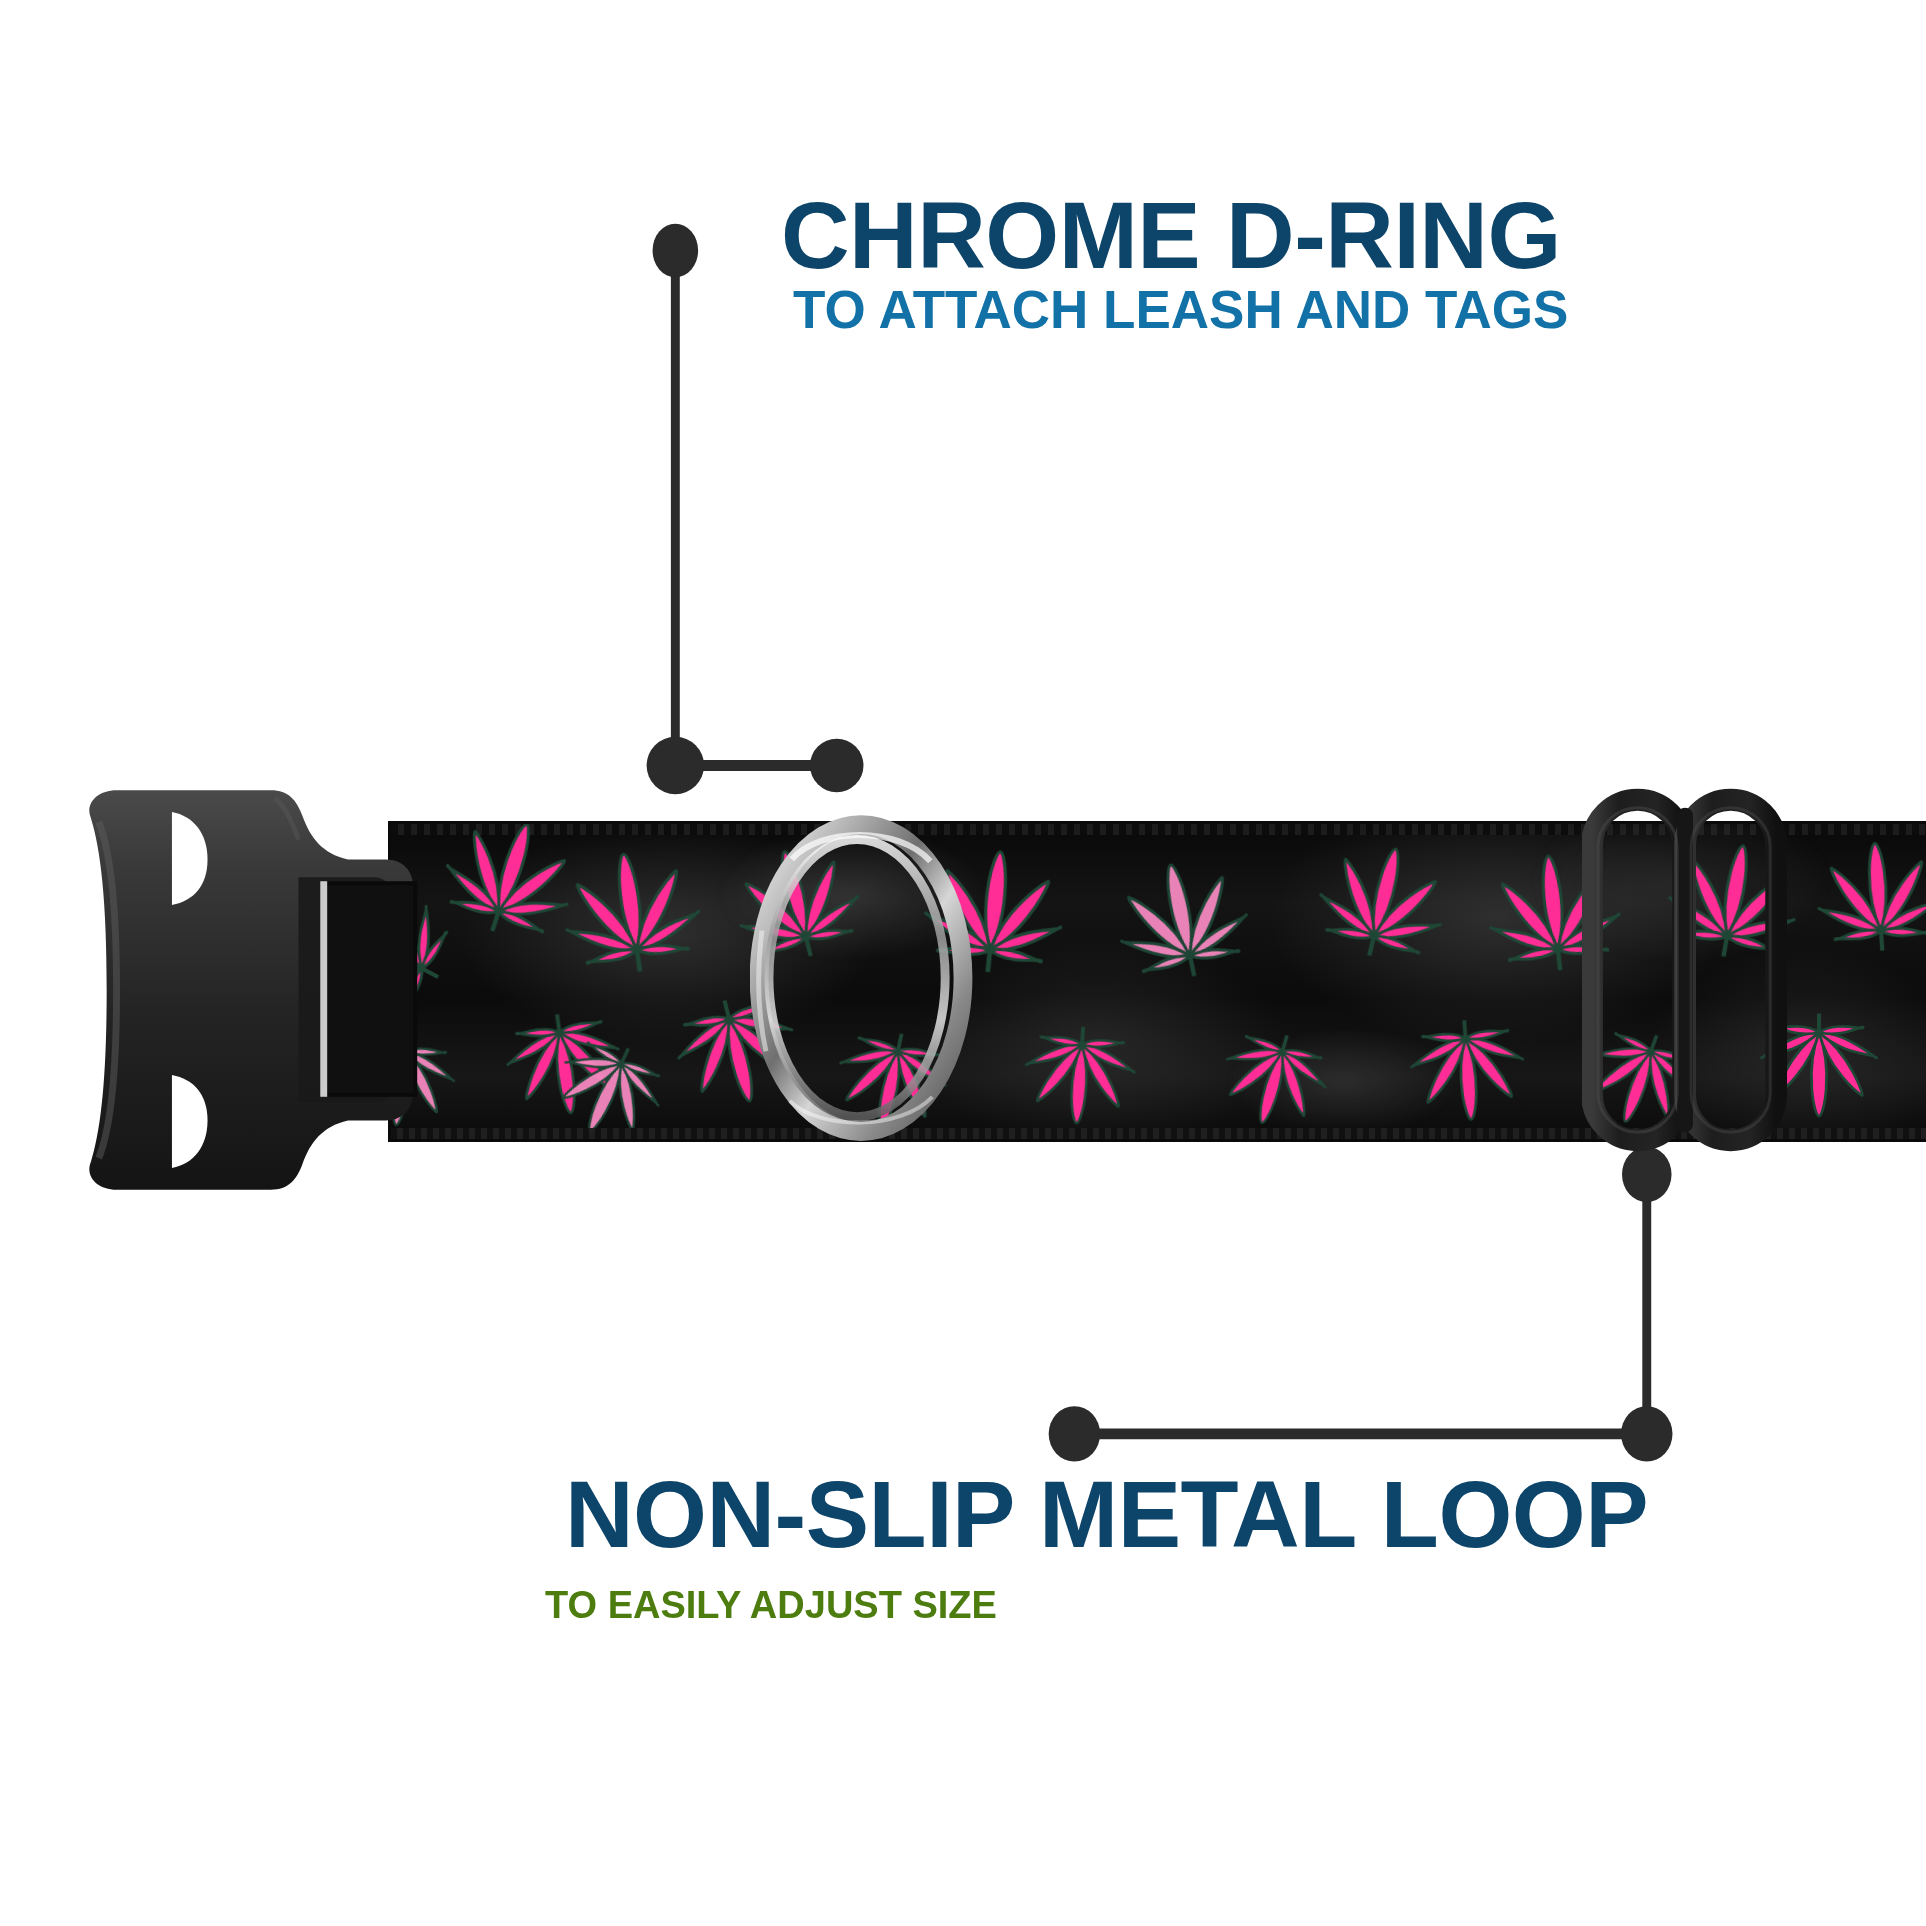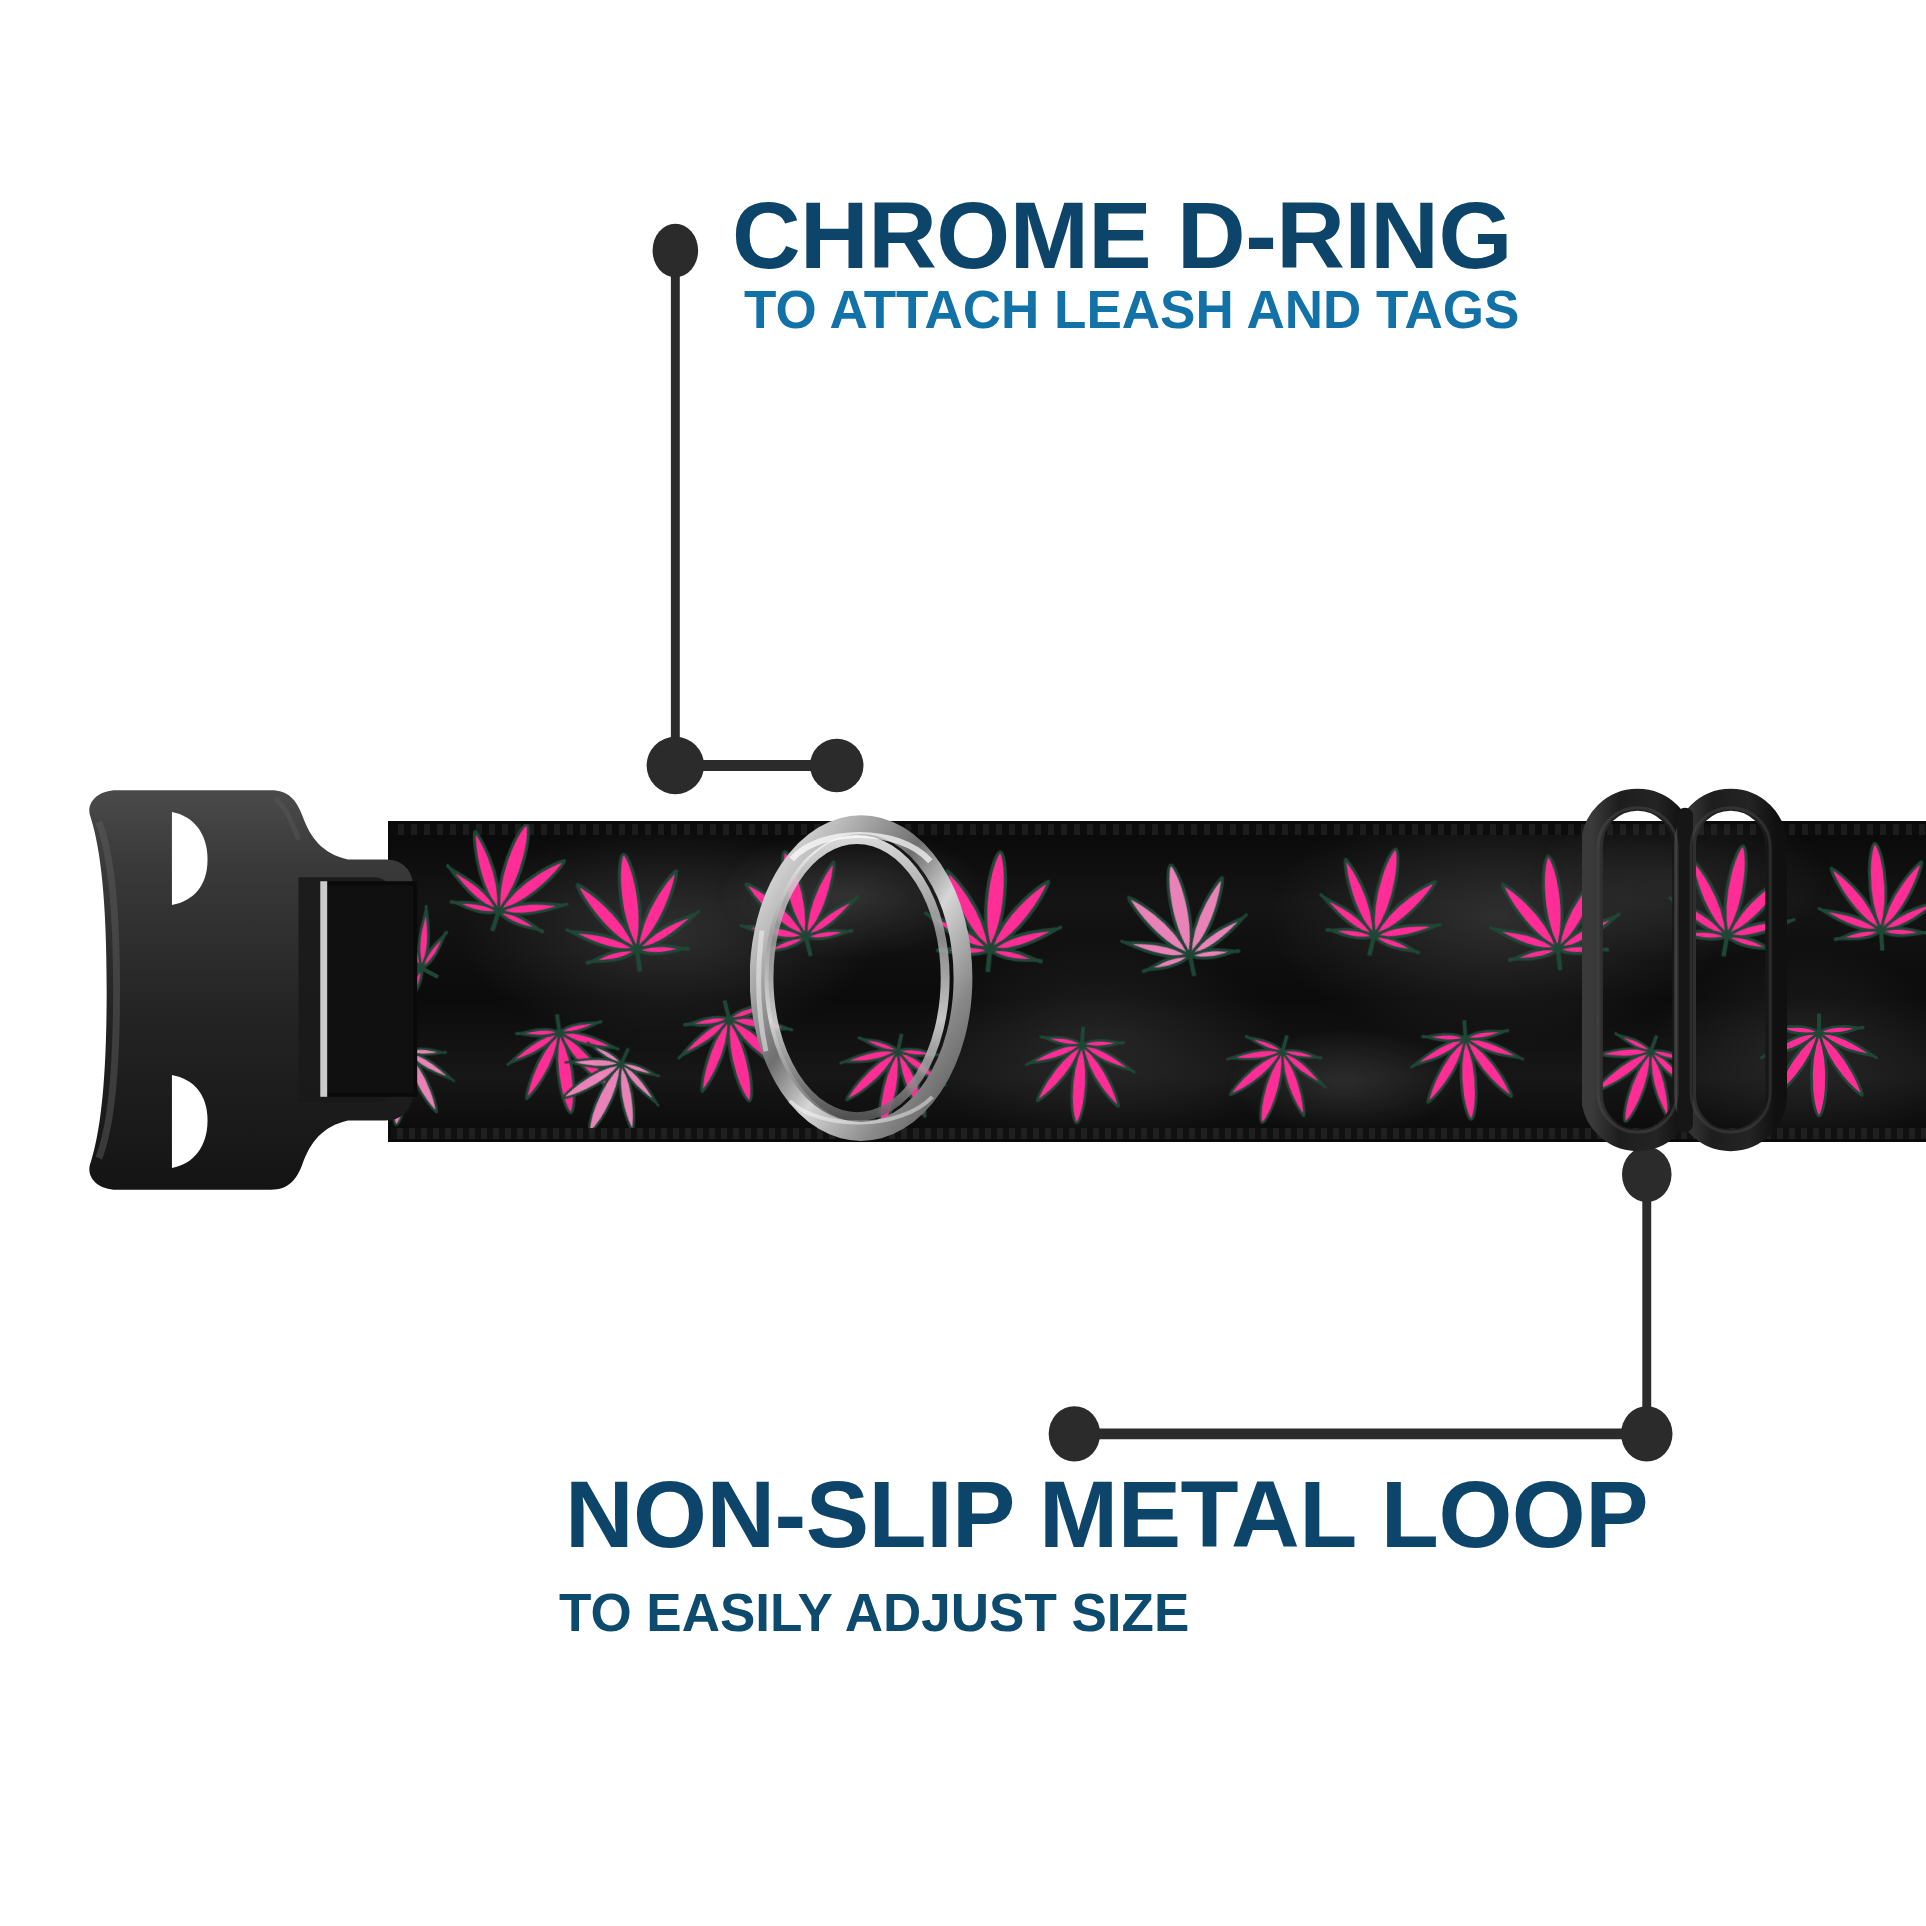--- a/index.html
+++ b/index.html
@@ -19,27 +19,27 @@
     letter-spacing:-0.5px;
     line-height:1;
     white-space:nowrap;
   }
   .callout .sub{
     font-weight:bold;
     line-height:1;
     white-space:nowrap;
   }
 
-  #callout-top{left:732px;top:188px;}
+  #callout-top{left:781px;top:188px;}
   #callout-top .title{font-size:95px;color:#0D456A;}
   #callout-top .sub{font-size:53px;color:#1272A8;margin-left:12px;}
 
   #callout-bottom{left:540px;top:1467px;}
   #callout-bottom .title{font-size:95px;color:#0D456A;margin-left:25px;}
-  #callout-bottom .sub{font-size:53px;color:#0c4a6e;margin-top:24px;margin-left:19px;}
+  #callout-bottom .sub{font-size:38px;color:#4d7c0f;margin-top:24px;margin-left:5px;}
 
   
   .leader{position:absolute;left:0;top:0;width:1927px;height:1927px;pointer-events:none;}
 
   
   #collar{position:absolute;left:0;top:782px;width:1927px;height:416px;}
 
   
   .strap{
     position:absolute;

